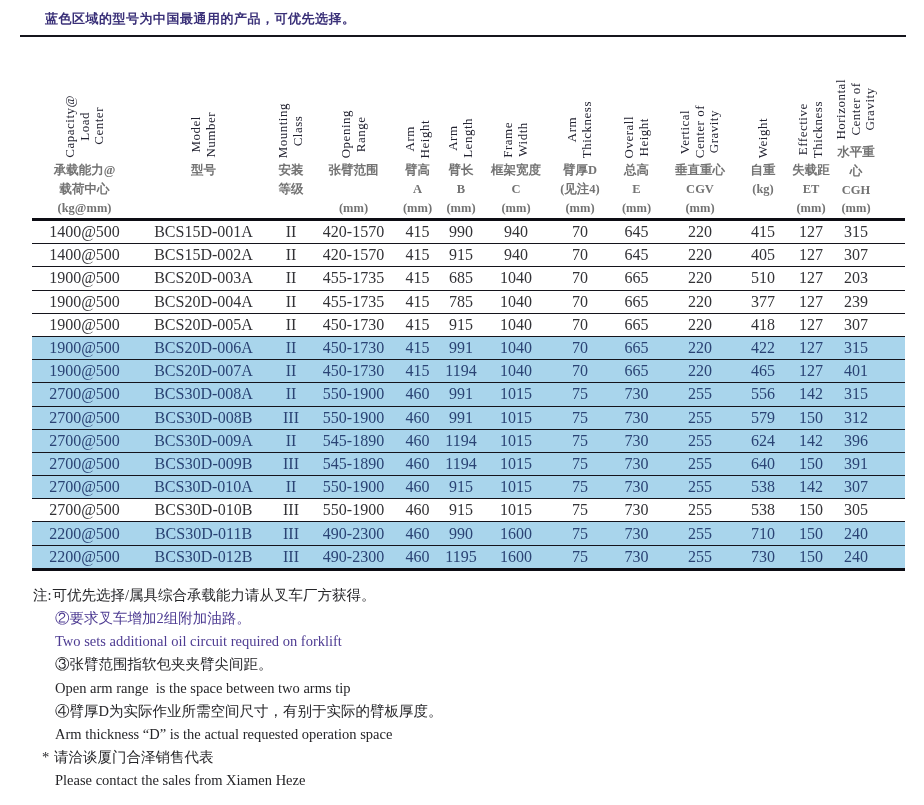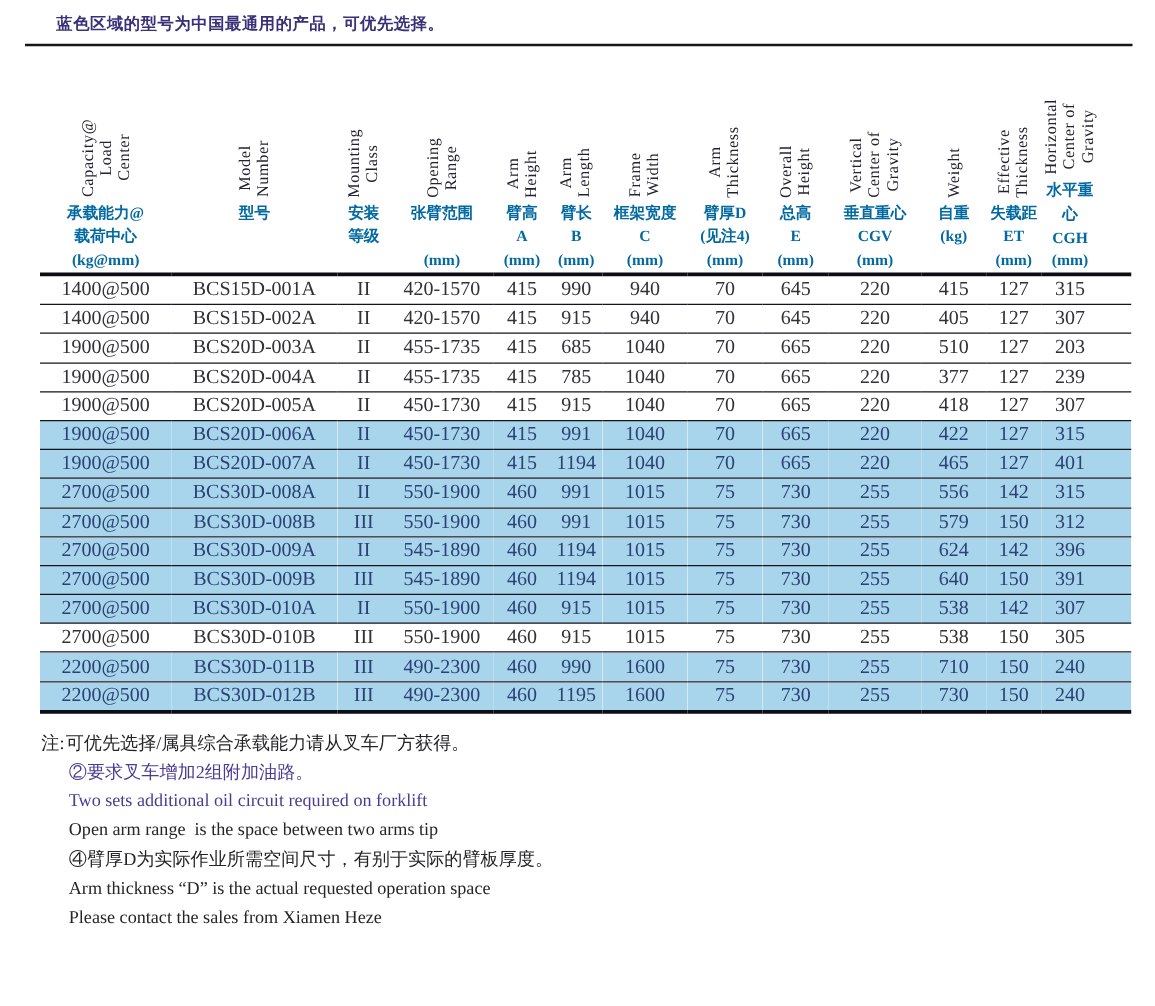--- a/index.html
+++ b/index.html
@@ -30,21 +30,21 @@
   .vtext{
     writing-mode:vertical-rl;
     transform:rotate(180deg);
     white-space:pre-line;
     font-size:13px;line-height:1.12;
     color:#222230;letter-spacing:.5px;
   }
   .cn{
     white-space:pre-line;text-align:center;
     font-size:12.5px;font-weight:bold;line-height:1.5;
-    min-height:57px;margin-top:3px;color:#0369a1;
+    min-height:57px;margin-top:3px;color:#737373;
   }
   tbody td{
     height:22.2px;padding:0;
     text-align:center;font-size:16px;
     border-top:1.5px solid #14141c;
     color:#323236;
     overflow:hidden;white-space:nowrap;
   }
   tbody tr:first-child td{border-top:3px solid #0d0d14;}
   tbody tr:last-child td{border-bottom:3px solid #0d0d14;}
@@ -426,18 +426,20 @@
           <td>150</td>
           <td>240</td>
         </tr>
       </tbody>
   </table>
 
   <div class="notes" id="notes">
       <div class="note lvl0"><span class="prefix">注:</span><span>可优先选择/属具综合承载能力请从叉车厂方获得。</span></div>
       <div class="note lvl1 purple"><span>②要求叉车增加2组附加油路。</span></div>
       <div class="note lvl1 purple"><span>Two sets additional oil circuit required on forklift</span></div>
+      <div class="note lvl1"><span>③张臂范围指软包夹夹臂尖间距。</span></div>
       <div class="note lvl1"><span>Open arm range  is the space between two arms tip</span></div>
       <div class="note lvl1"><span>④臂厚D为实际作业所需空间尺寸，有别于实际的臂板厚度。</span></div>
       <div class="note lvl1"><span>Arm thickness “D” is the actual requested operation space</span></div>
+      <div class="note lvlstar"><span class="prefix">* </span><span>请洽谈厦门合泽销售代表</span></div>
       <div class="note lvl1"><span>Please contact the sales from Xiamen Heze</span></div>
     </div>
 </div>
 
 </body></html>

